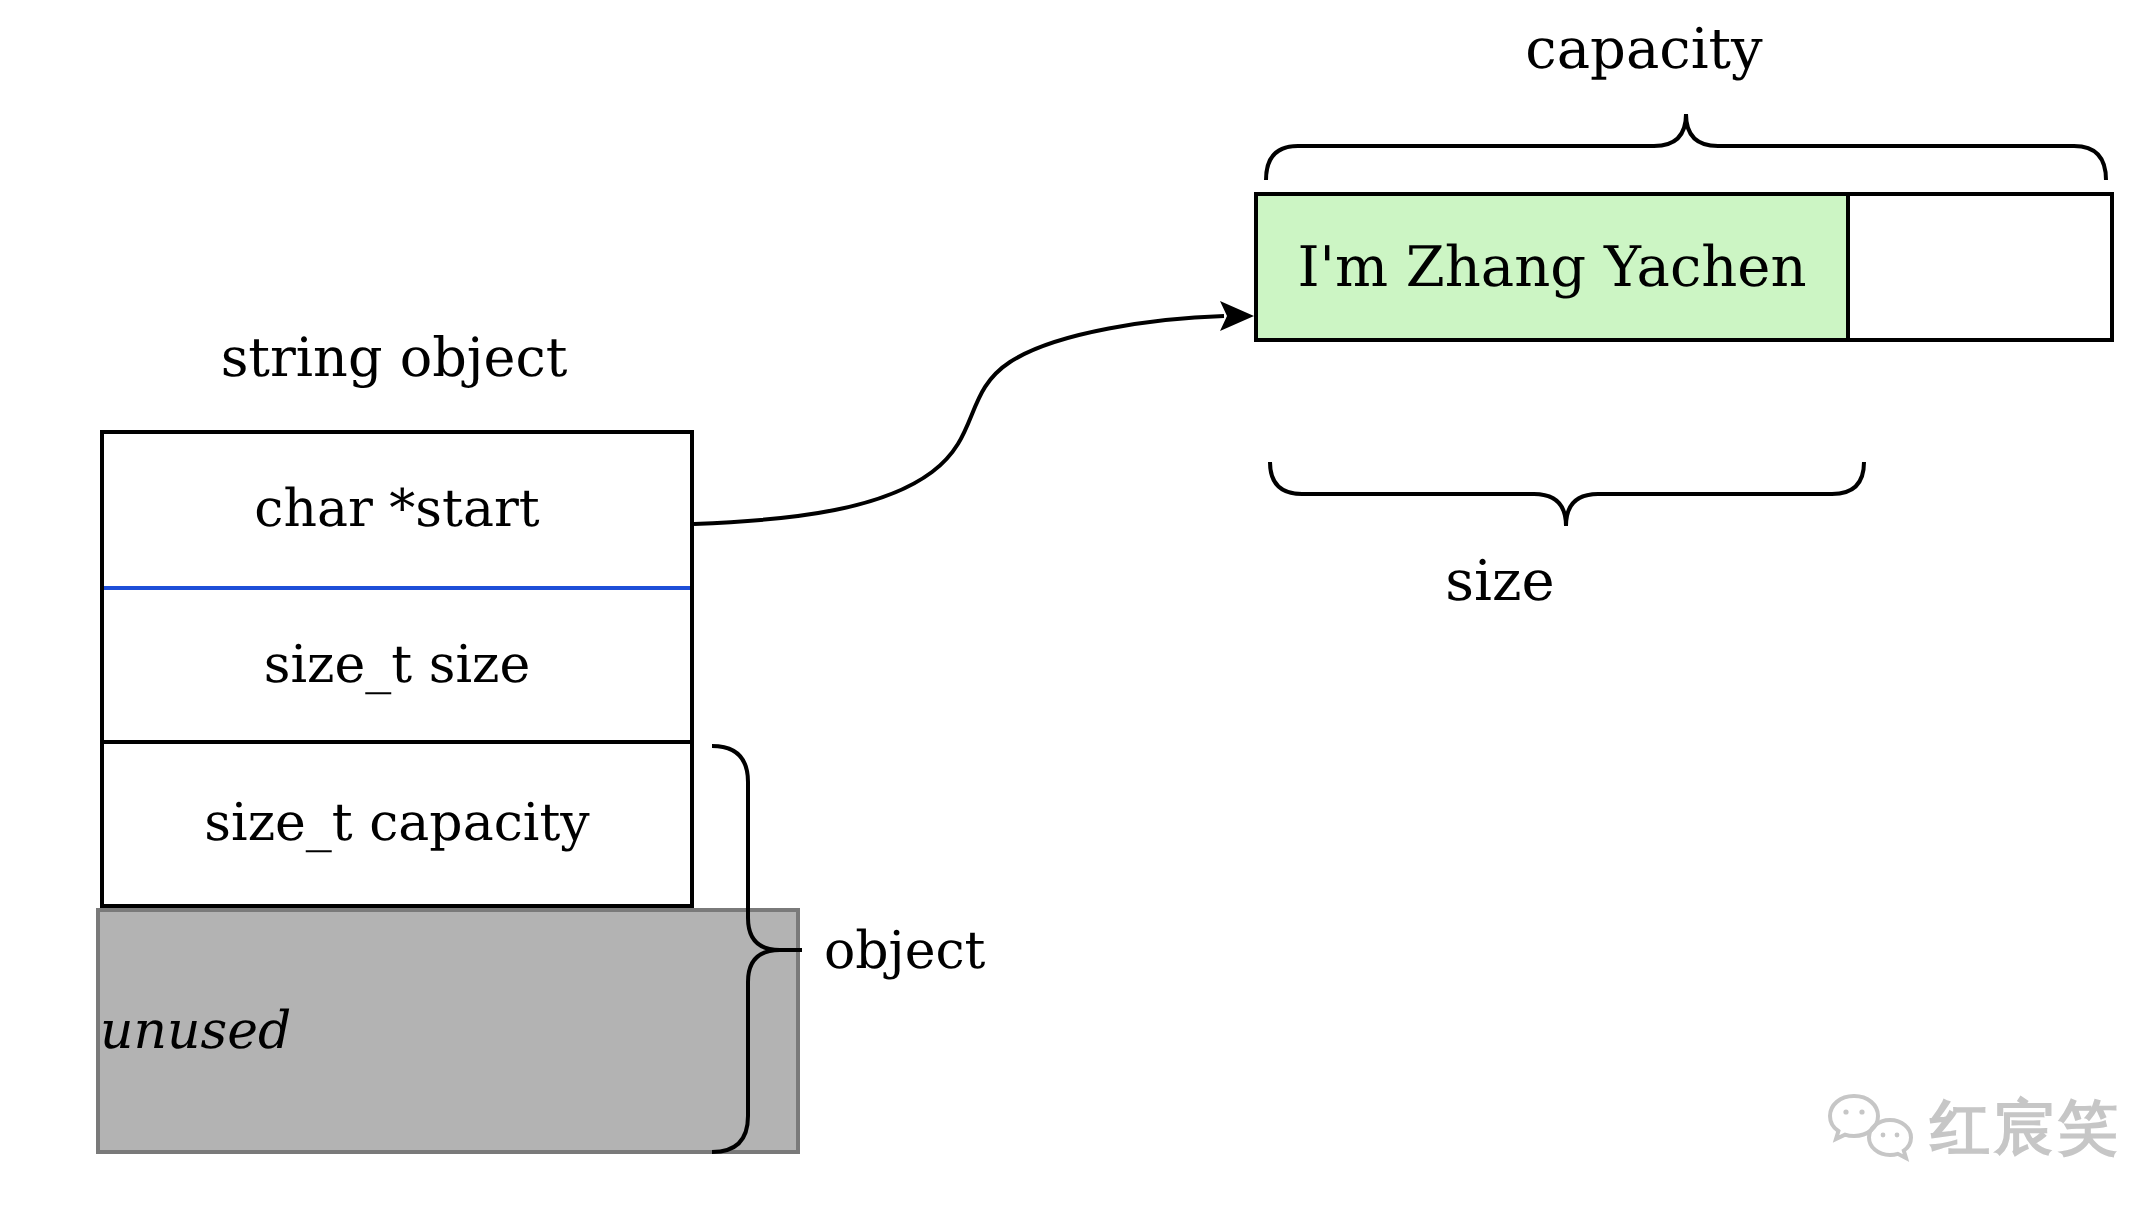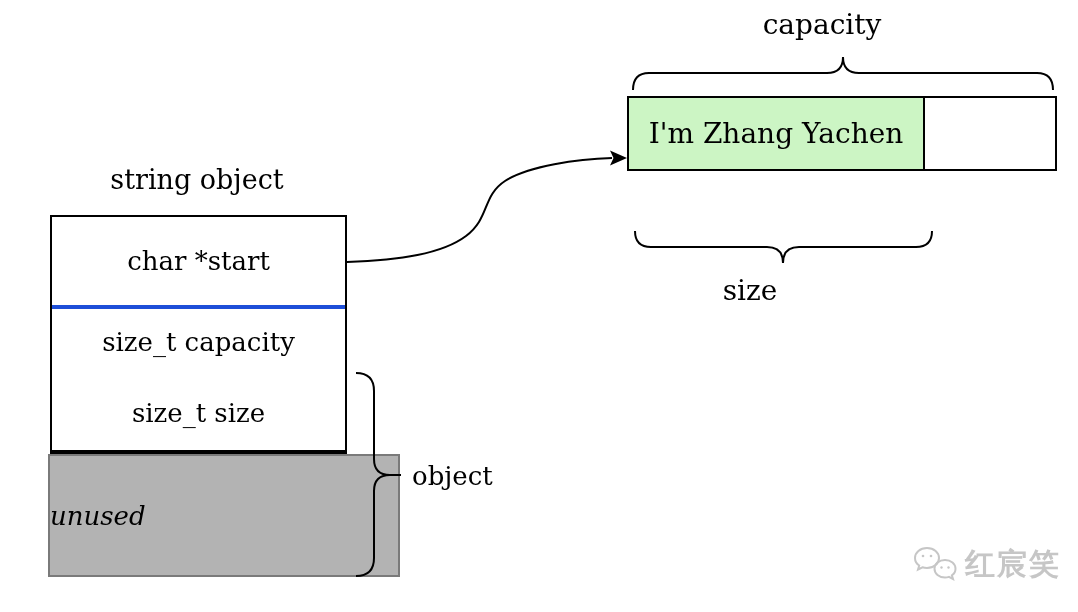--- a/index.html
+++ b/index.html
@@ -14,21 +14,21 @@
   
   .struct-box{
     left:50px;top:215px;width:297px;height:239px;
     border:2px solid #000;box-sizing:border-box;background:#fff;
     display:flex;flex-direction:column;
   }
   .struct-row{
     display:flex;align-items:center;justify-content:center;
     font-size:26px;box-sizing:border-box;
   }
-  .row-start{height:92px;border-bottom:4px solid #1d4ed8;}
+  .row-start{height:78px;border-bottom:2px solid #1d4ed8;}
   .row-size{height:77px;border-bottom:2px solid #000;}
   .row-capacity{flex:1;}
   .row-unused{
     left:48px;top:454px;width:352px;height:123px;
     background:#b3b3b3;border:2px solid #7a7a7a;box-sizing:border-box;
     display:flex;align-items:center;font-size:26px;font-style:italic;
   }
 
   .struct-title{left:197px;top:165px;font-size:27px;}
 
@@ -64,25 +64,25 @@
 <body>
 
 <div class="canvas">
 
   <div class="abs label centered struct-title">string object</div>
 
   <div class="abs struct-box">
     <div class="struct-row row-start">
       <span>char *start</span>
     </div>
+    <div class="struct-row row-size">
+      <span>size_t size</span>
+    </div>
     <div class="struct-row row-capacity">
       <span>size_t capacity</span>
-    </div>
-    <div class="struct-row row-size">
-      <span>size_t size</span>
     </div>
   </div>
 
   <div class="abs row-unused">
     <span>unused</span>
   </div>
 
   <div class="abs buffer-box">
     <div class="buffer-used">
       <span>I'm Zhang Yachen</span>

